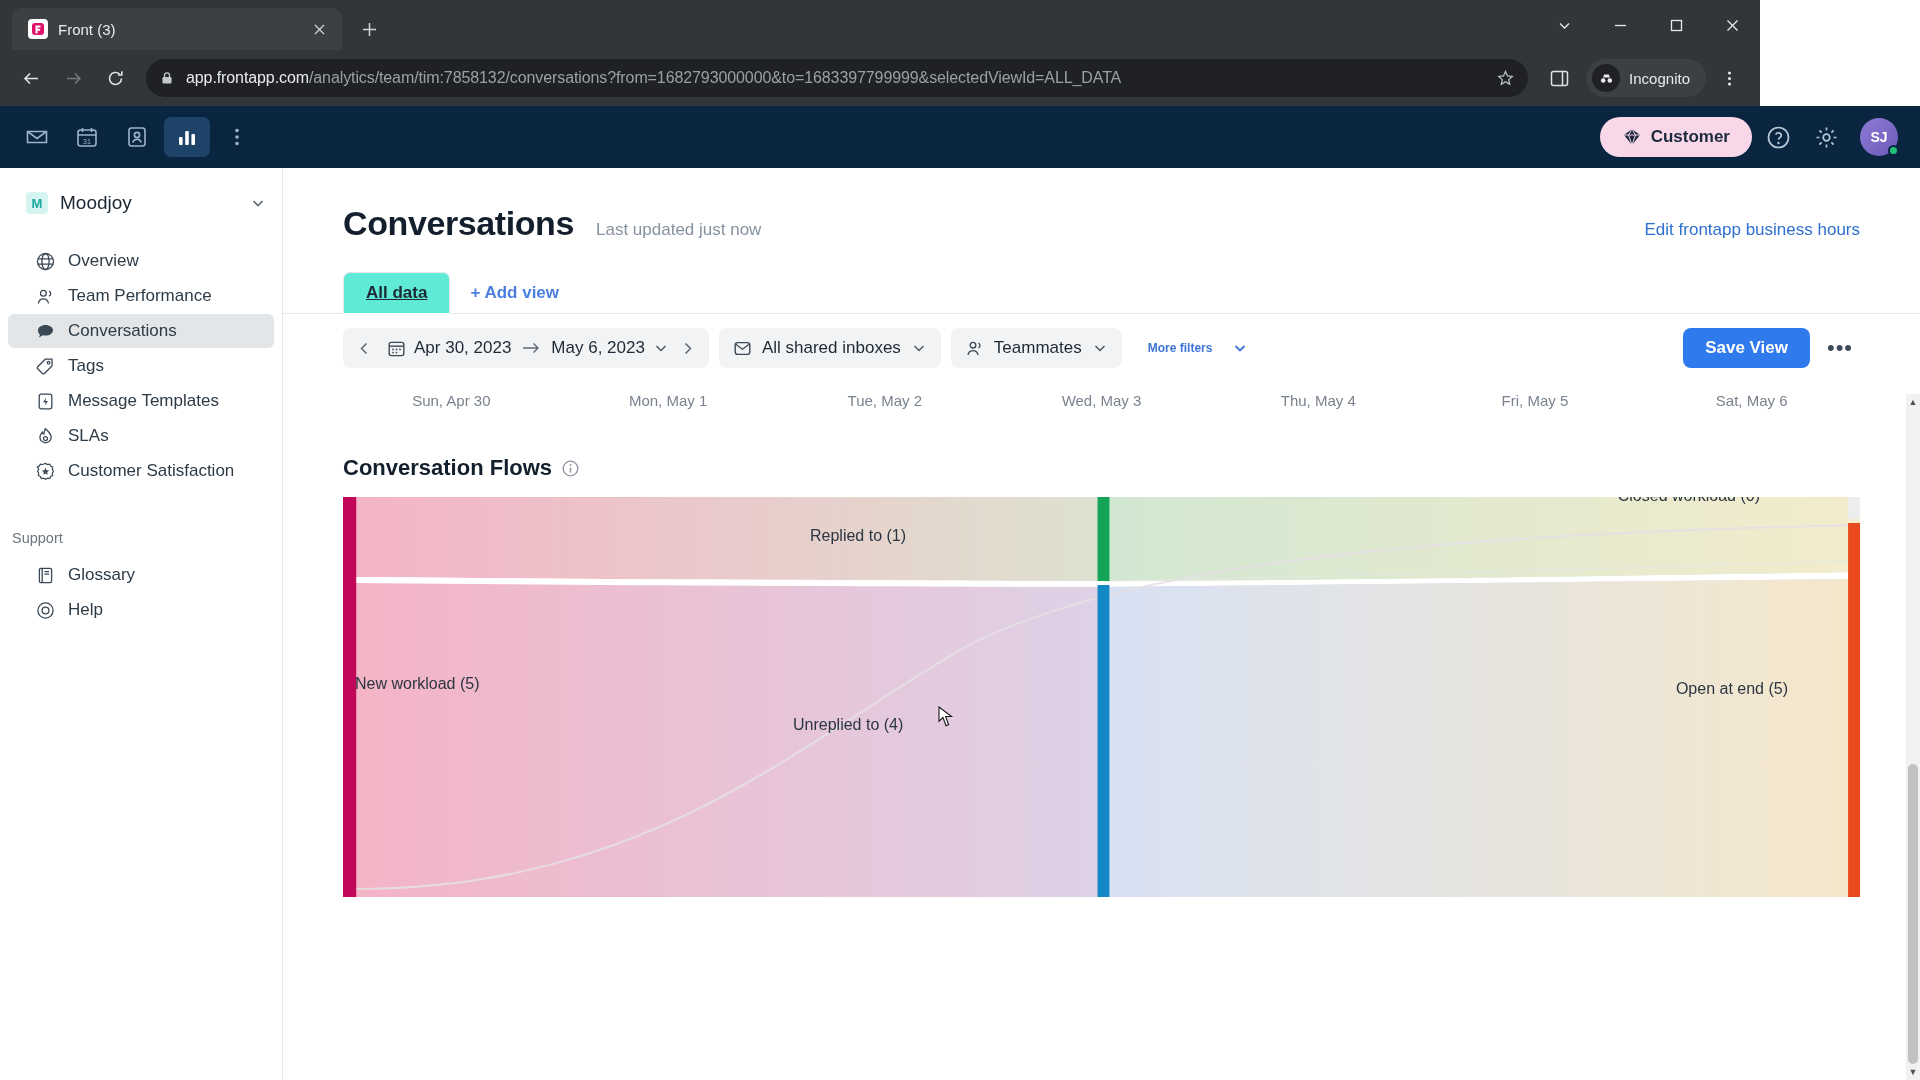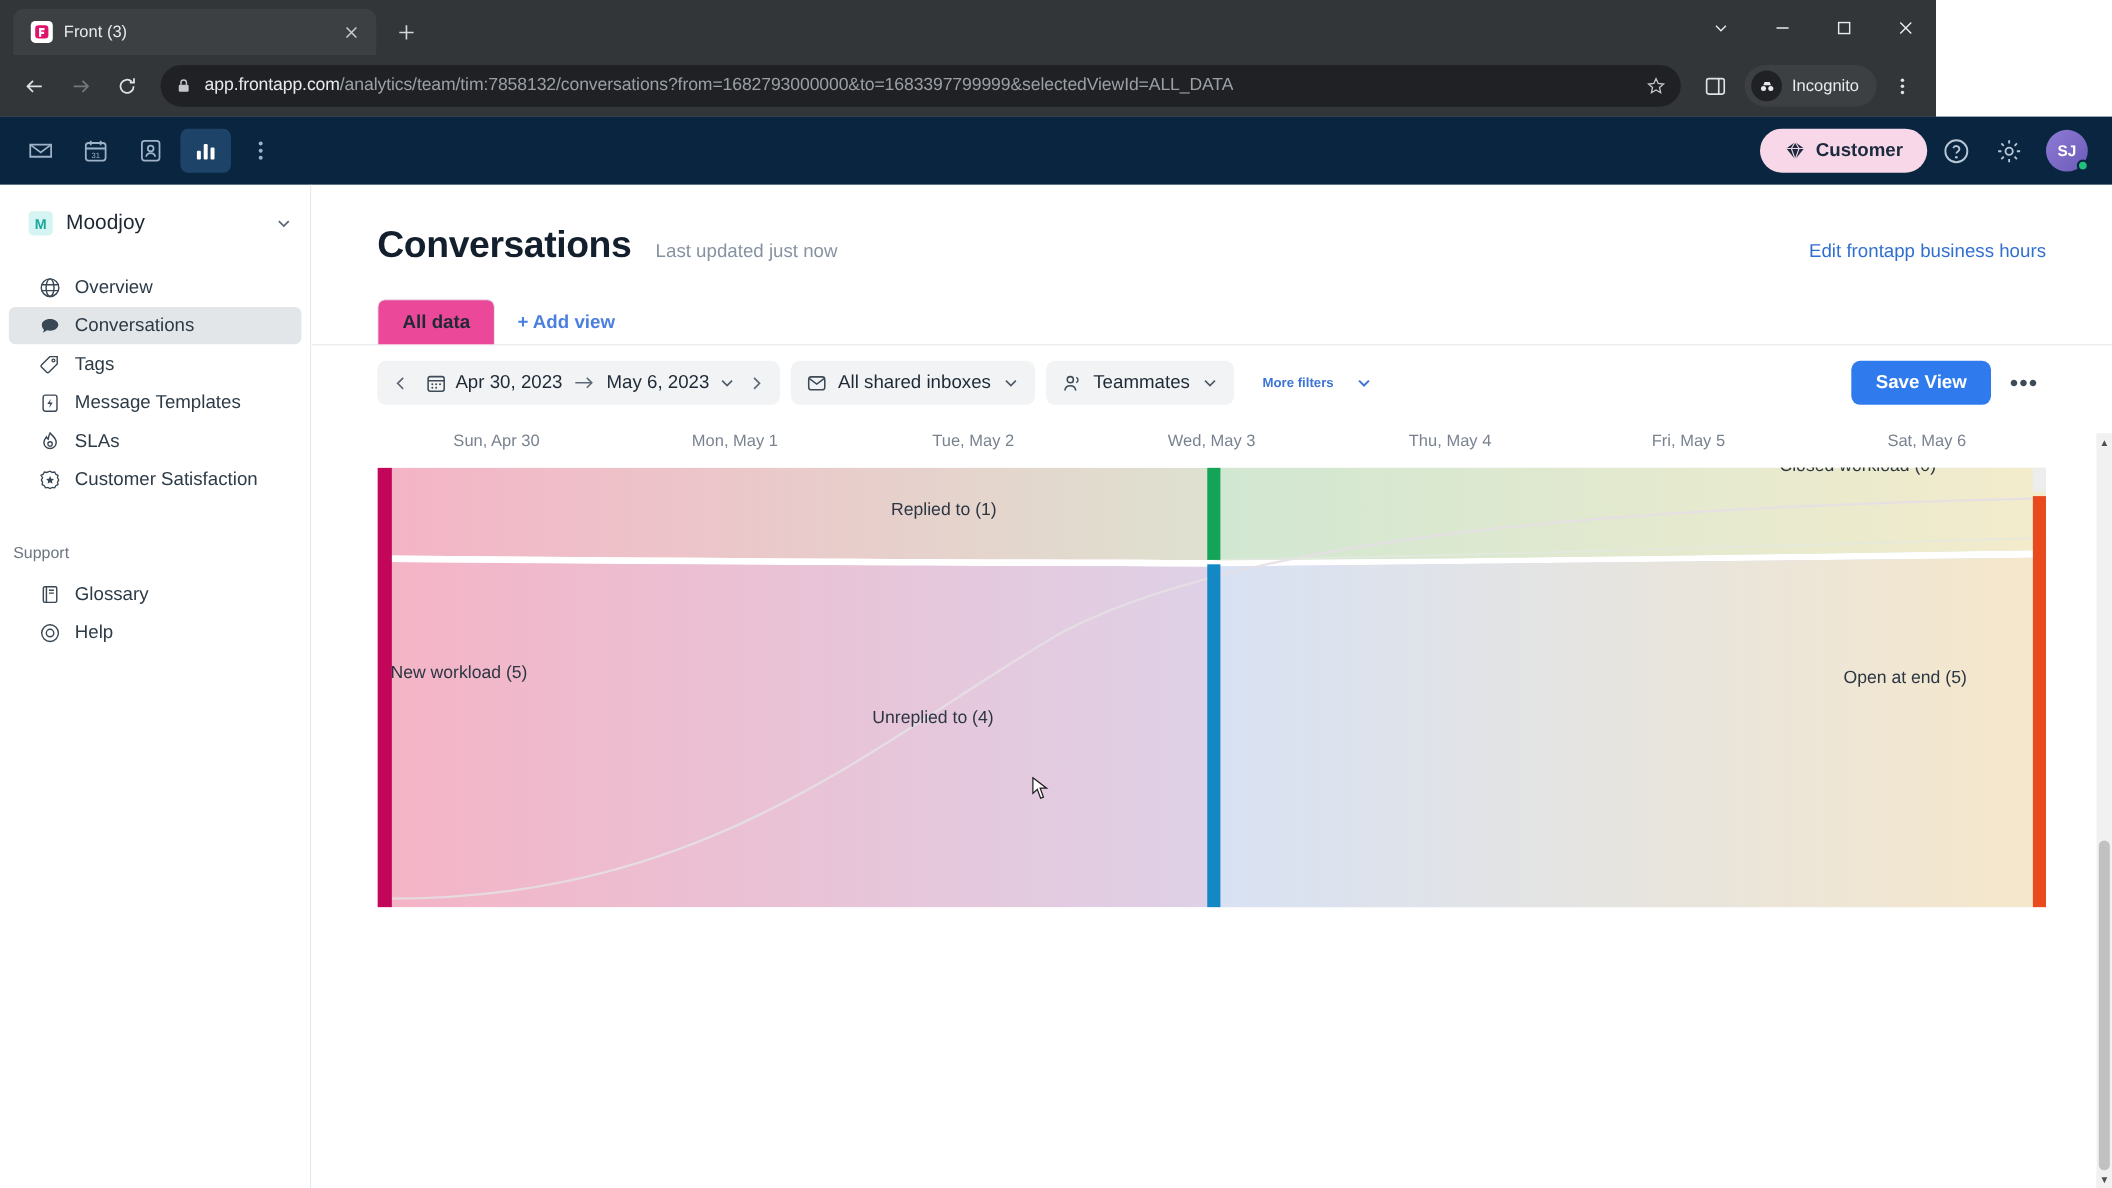--- a/index.html
+++ b/index.html
@@ -171,21 +171,21 @@
     display: flex; align-items: flex-end; gap: 0;
     padding: 0 60px; margin-top: 28px; border-bottom: 1px solid #e3e6ea;
     position: relative;
   }
   .viewtab {
     padding: 10px 22px; font-size: 17px; font-weight: bold; color: #1d2935;
     border: 1px solid transparent; border-radius: 7px 7px 0 0;
     position: relative; bottom: -1px; background: transparent;
   }
   .viewtab.selected {
-    border-color: #e3e6ea; border-bottom-color: #ffffff; background: #ec4899;
+    border-color: #e3e6ea; border-bottom-color: #ffffff; background: #5eead4; text-decoration: underline;
   }
   .addview {
     padding: 10px 20px; font-size: 17px; font-weight: bold; color: #4a7fe0;
   }
 
   .filterbar {
     display: flex; align-items: center; gap: 10px;
     padding: 14px 60px 0 60px;
   }
   .daterange {
@@ -455,20 +455,30 @@
       <span class="nav-ico">
         <svg width="19" height="19" viewBox="0 0 19 19">
             <circle cx="9.5" cy="9.5" r="8" stroke="currentColor" stroke-width="1.3" fill="none"></circle>
             <ellipse cx="9.5" cy="9.5" rx="3.6" ry="8" stroke="currentColor" stroke-width="1.3" fill="none"></ellipse>
             <path d="M1.8 6.8h15.4M1.8 12.2h15.4" stroke="currentColor" stroke-width="1.3"></path>
           </svg>
       </span>
       <span class="nav-label">Overview</span>
     </div>
 
+    <div class="nav-item">
+      <span class="nav-ico">
+        <svg width="19" height="19" viewBox="0 0 19 19">
+            <circle cx="7.4" cy="6.3" r="2.9" stroke="currentColor" stroke-width="1.3" fill="none"></circle>
+            <path d="M2.3 16.5c.5-3 2.6-4.6 5.1-4.6s4.6 1.6 5.1 4.6" stroke="currentColor" stroke-width="1.3" fill="none"></path>
+            <path d="M13 4.1a2.7 2.7 0 0 1 0 5" stroke="currentColor" stroke-width="1.3" fill="none"></path>
+          </svg>
+      </span>
+      <span class="nav-label">Team Performance</span>
+    </div>
 
     <div class="nav-item active">
       <span class="nav-ico">
         <svg width="19" height="19" viewBox="0 0 19 19">
             <path d="M2 8.2c0-3 3.3-5.3 7.5-5.3S17 5.2 17 8.2s-3.3 5.4-7.5 5.4c-.9 0-1.8-.1-2.6-.3L3 15.6l1-2.8C2.8 11.6 2 10 2 8.2z" fill="currentColor"></path>
           </svg>
       </span>
       <span class="nav-label">Conversations</span>
     </div>
 
@@ -636,20 +646,30 @@
       <div class="daylabels">
         <div class="daylabel">Sun, Apr 30</div>
         <div class="daylabel">Mon, May 1</div>
         <div class="daylabel">Tue, May 2</div>
         <div class="daylabel">Wed, May 3</div>
         <div class="daylabel">Thu, May 4</div>
         <div class="daylabel">Fri, May 5</div>
         <div class="daylabel">Sat, May 6</div>
       </div>
 
+      <div class="flows-head">
+        <div class="flows-title">Conversation Flows</div>
+        <span class="info-ico">
+          <svg width="17" height="17" viewBox="0 0 17 17">
+              <circle cx="8.5" cy="8.5" r="7.3" stroke="currentColor" stroke-width="1.3" fill="none"></circle>
+              <circle cx="8.5" cy="5" r="1" fill="currentColor"></circle>
+              <path d="M8.5 7.6v5" stroke="currentColor" stroke-width="1.4"></path>
+            </svg>
+        </span>
+      </div>
 
       <div class="sankey-wrap">
         <svg class="sankey-svg" viewBox="0 0 1146 400" preserveAspectRatio="none">
           <defs>
             <linearGradient id="gTop" x1="0" y1="0" x2="1" y2="0">
               <stop offset="0%" stop-color="#f4b4c6"></stop>
               <stop offset="48%" stop-color="#dfe0cf"></stop>
               <stop offset="100%" stop-color="#cfe8d2"></stop>
             </linearGradient>
             <linearGradient id="gTopR" x1="0" y1="0" x2="1" y2="0">

